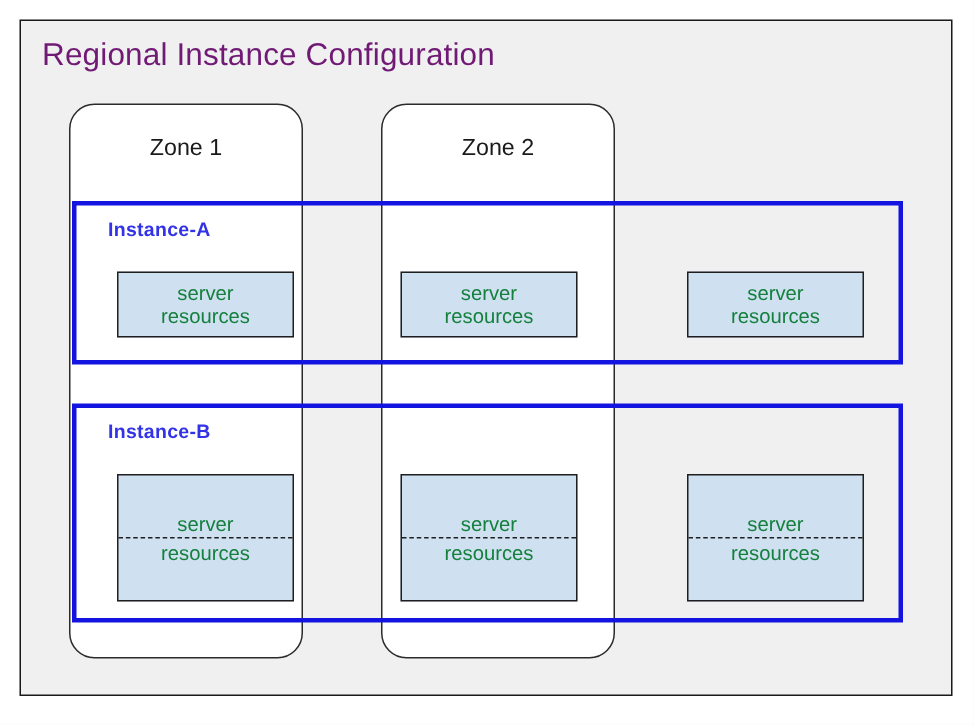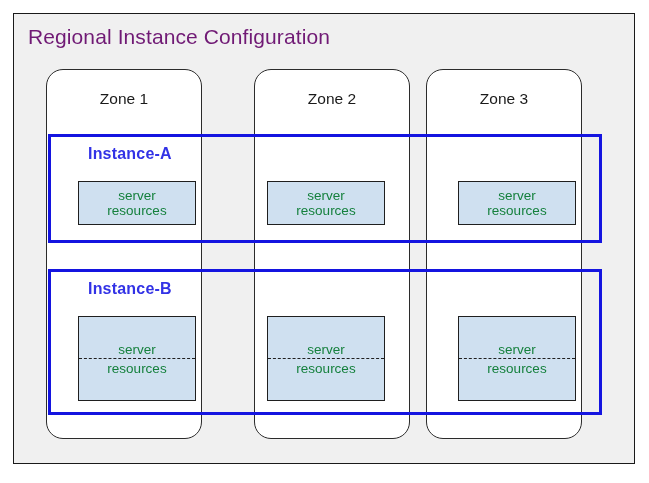--- a/index.html
+++ b/index.html
@@ -75,23 +75,23 @@
     top: 120px;
     height: 109px;
   }
   #instance-band-b {
     top: 255px;
     height: 146px;
   }
 
   .instance-label {
     position: absolute;
-    left: 37px;
+    left: 21px;
     top: 8px;
-    font-size: 16px;
+    font-size: 13px;
     font-weight: bold;
     color: #3232e6;
     white-space: nowrap;
     letter-spacing: 0.2px;
   }
 
   
   .resource-box {
     position: absolute;
     background: #cfe0f0;
@@ -154,23 +154,20 @@
 <div id="diagram-root">
 
   <div id="diagram-title">Regional Instance Configuration</div>
 
   <div class="zone-column" id="zone-col-1">
     <div class="zone-label">Zone 1</div>
   </div>
   <div class="zone-column" id="zone-col-2">
     <div class="zone-label">Zone 2</div>
   </div>
-  <div class="zone-column" id="zone-col-3">
-    <div class="zone-label">Zone 3</div>
-  </div>
 
   <div class="instance-band" id="instance-band-a">
     <div class="instance-label">Instance-A</div>
 
     <div class="resource-box simple rb-zone-1 rb-a">
       <span>server</span>
       <span>resources</span>
     </div>
 
     <div class="resource-box simple rb-zone-2 rb-a">

